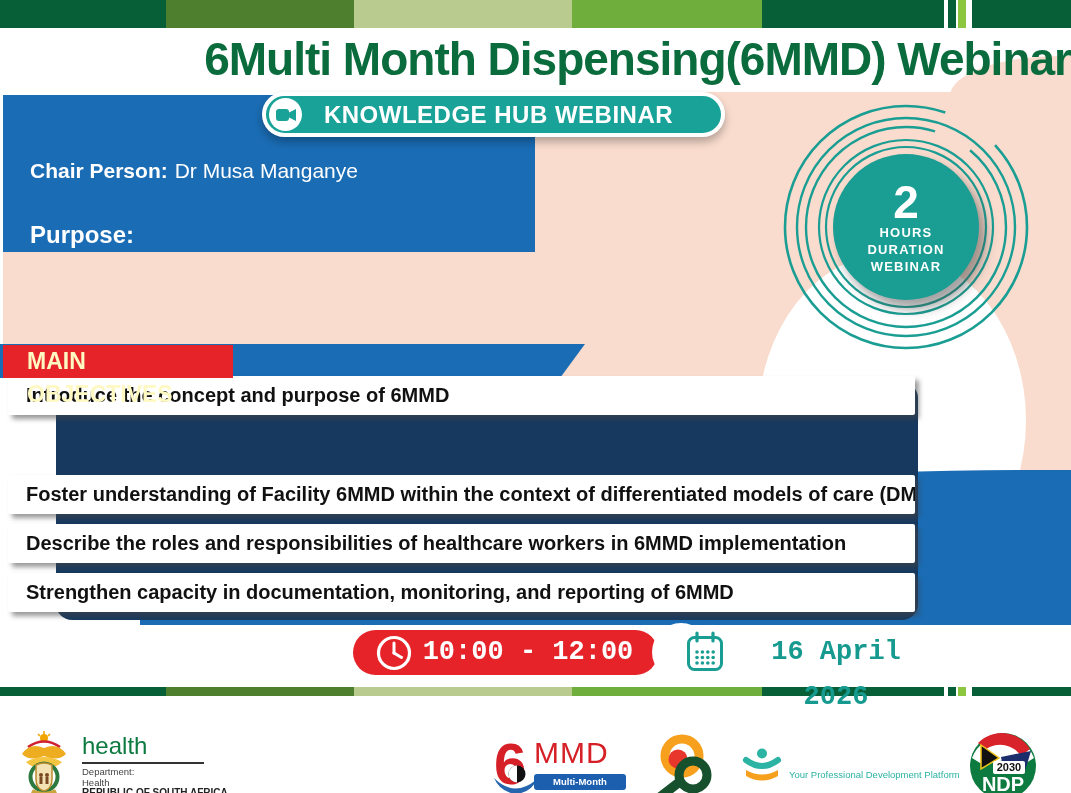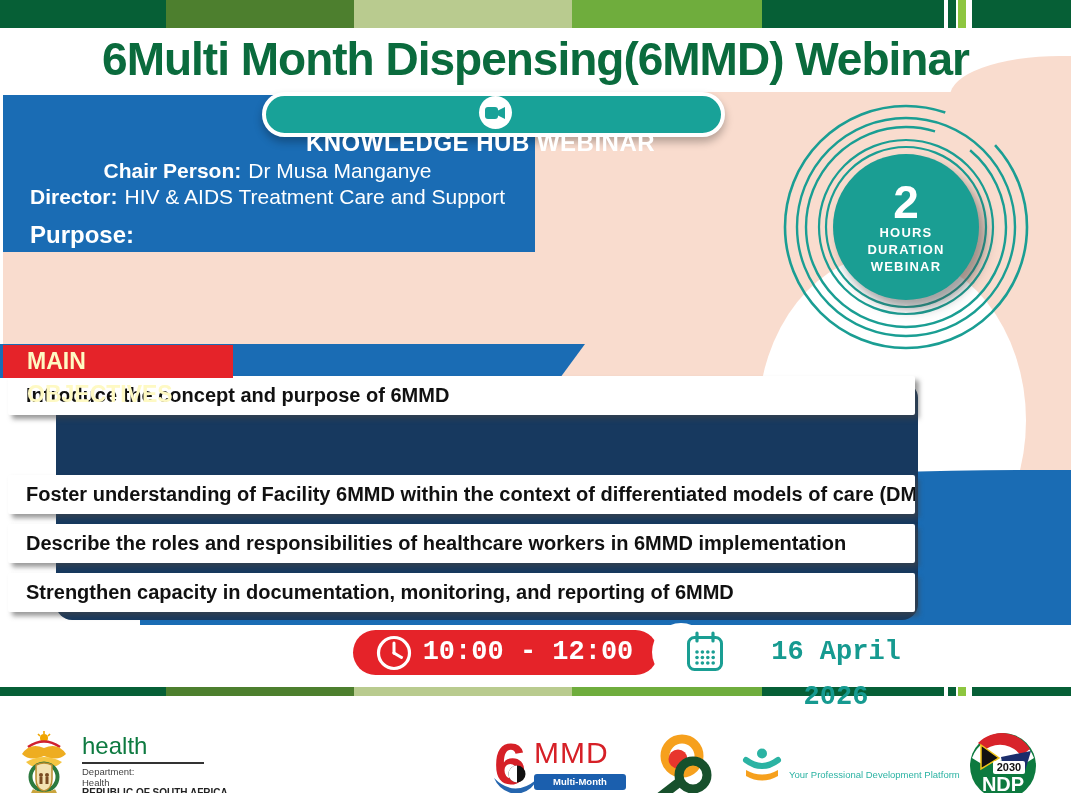--- a/index.html
+++ b/index.html
@@ -9,42 +9,42 @@
 
   
   .stripe{position:absolute;left:0;width:1071px;
     background:linear-gradient(90deg,
       #065f36 0 166px,#4d7f2e 166px 354px,#b9cb8f 354px 572px,#6fad3d 572px 762px,
       #065f36 762px 944px,#ffffff 944px 948px,#065f36 948px 956px,#ffffff 956px 958px,
       #8dc63f 958px 966px,#ffffff 966px 972px,#065f36 972px 1071px);}
 
   
   .title-band{position:absolute;left:0;top:28px;width:1071px;height:64px;z-index:10;}
-  .title{position:absolute;left:0;top:0;width:100%;text-align:center;
+  .title{position:absolute;left:0;top:0;width:100%;text-align:right;
     font-size:46px;font-weight:bold;letter-spacing:-1px;color:#0a6b3d;line-height:62px;}
 
   
   .peach{background:#f9dcce;}
   .blob-a{left:470px;top:92px;width:601px;height:430px;border-bottom-left-radius:420px 260px;z-index:1;}
   .blob-b{left:3px;top:250px;width:640px;height:96px;z-index:1;}
   .blob-bump{left:950px;top:56px;width:121px;height:40px;border-top-left-radius:110px 40px;z-index:1;}
   .white-carve{left:758px;top:253px;width:268px;height:335px;border-radius:50%;background:#fff;z-index:2;}
   .blue-blob{left:140px;top:470px;width:931px;height:160px;background:#1a6cb4;
              border-top-left-radius:900px 150px;z-index:3;}
 
   
   .blue-panel{left:3px;top:95px;width:532px;height:157px;background:#1a6cb4;z-index:5;}
   .chair-block{left:30px;top:158px;z-index:6;color:#fff;font-size:21px;line-height:26px;text-align:center;}
   .chair-line b{font-weight:bold;margin-right:7px;}
   .purpose-label{left:30px;top:221px;z-index:6;color:#fff;font-size:24px;font-weight:bold;}
 
   
   .kh-pill{left:262px;top:92px;width:463px;height:45px;background:#18a298;border:4px solid #fff;
     border-radius:24px;box-sizing:border-box;z-index:6;display:flex;align-items:center;
-    box-shadow:0 5px 9px rgba(0,0,0,.28);flex-direction:column;}
+    box-shadow:0 5px 9px rgba(0,0,0,.28);}
   .kh-pill .cam-circle{width:33px;height:33px;border-radius:50%;background:#fff;margin-left:3px;
     display:flex;align-items:center;justify-content:center;flex:0 0 auto;}
   .kh-pill .lbl{flex:1;text-align:center;color:#fff;font-weight:bold;font-size:24px;
     letter-spacing:.5px;padding-right:26px;}
 
   
   .purpose-body{left:24px;top:263px;z-index:6;color:#111;font-weight:bold;font-size:20px;line-height:31px;}
 
   
   .rings{left:776px;top:97px;z-index:6;}
@@ -115,23 +115,20 @@
         <rect x="0" y="1" width="13" height="12" rx="3" fill="#18a298"></rect>
         <path d="M13,4.5 L20,1 L20,13 L13,9.5 Z" fill="#18a298"></path>
       </svg>
     </span>
     <span class="lbl">KNOWLEDGE HUB WEBINAR</span>
   </div>
 
   <div class="abs chair-block">
     <div class="chair-line">
       <b>Chair Person:</b><span>Dr Musa Manganye</span>
-    </div>
-    <div class="chair-line">
-      <b>Director:</b><span>HIV &amp; AIDS Treatment Care and Support</span>
     </div>
   </div>
   <div class="abs purpose-label">Purpose:</div>
 
 
   <svg class="abs rings" width="260" height="260" viewBox="0 0 260 260">
     <circle cx="130" cy="130" r="80" fill="none" stroke="#1a9e93" stroke-width="2.2"></circle>
     <circle cx="130" cy="130" r="87" fill="none" stroke="#1a9e93" stroke-width="2.2"></circle>
     <circle cx="130" cy="130" r="100" fill="none" stroke="#1a9e93" stroke-width="2.4" stroke-dasharray="500 40"></circle>
     <circle cx="130" cy="130" r="109" fill="none" stroke="#1a9e93" stroke-width="2.4"></circle>

